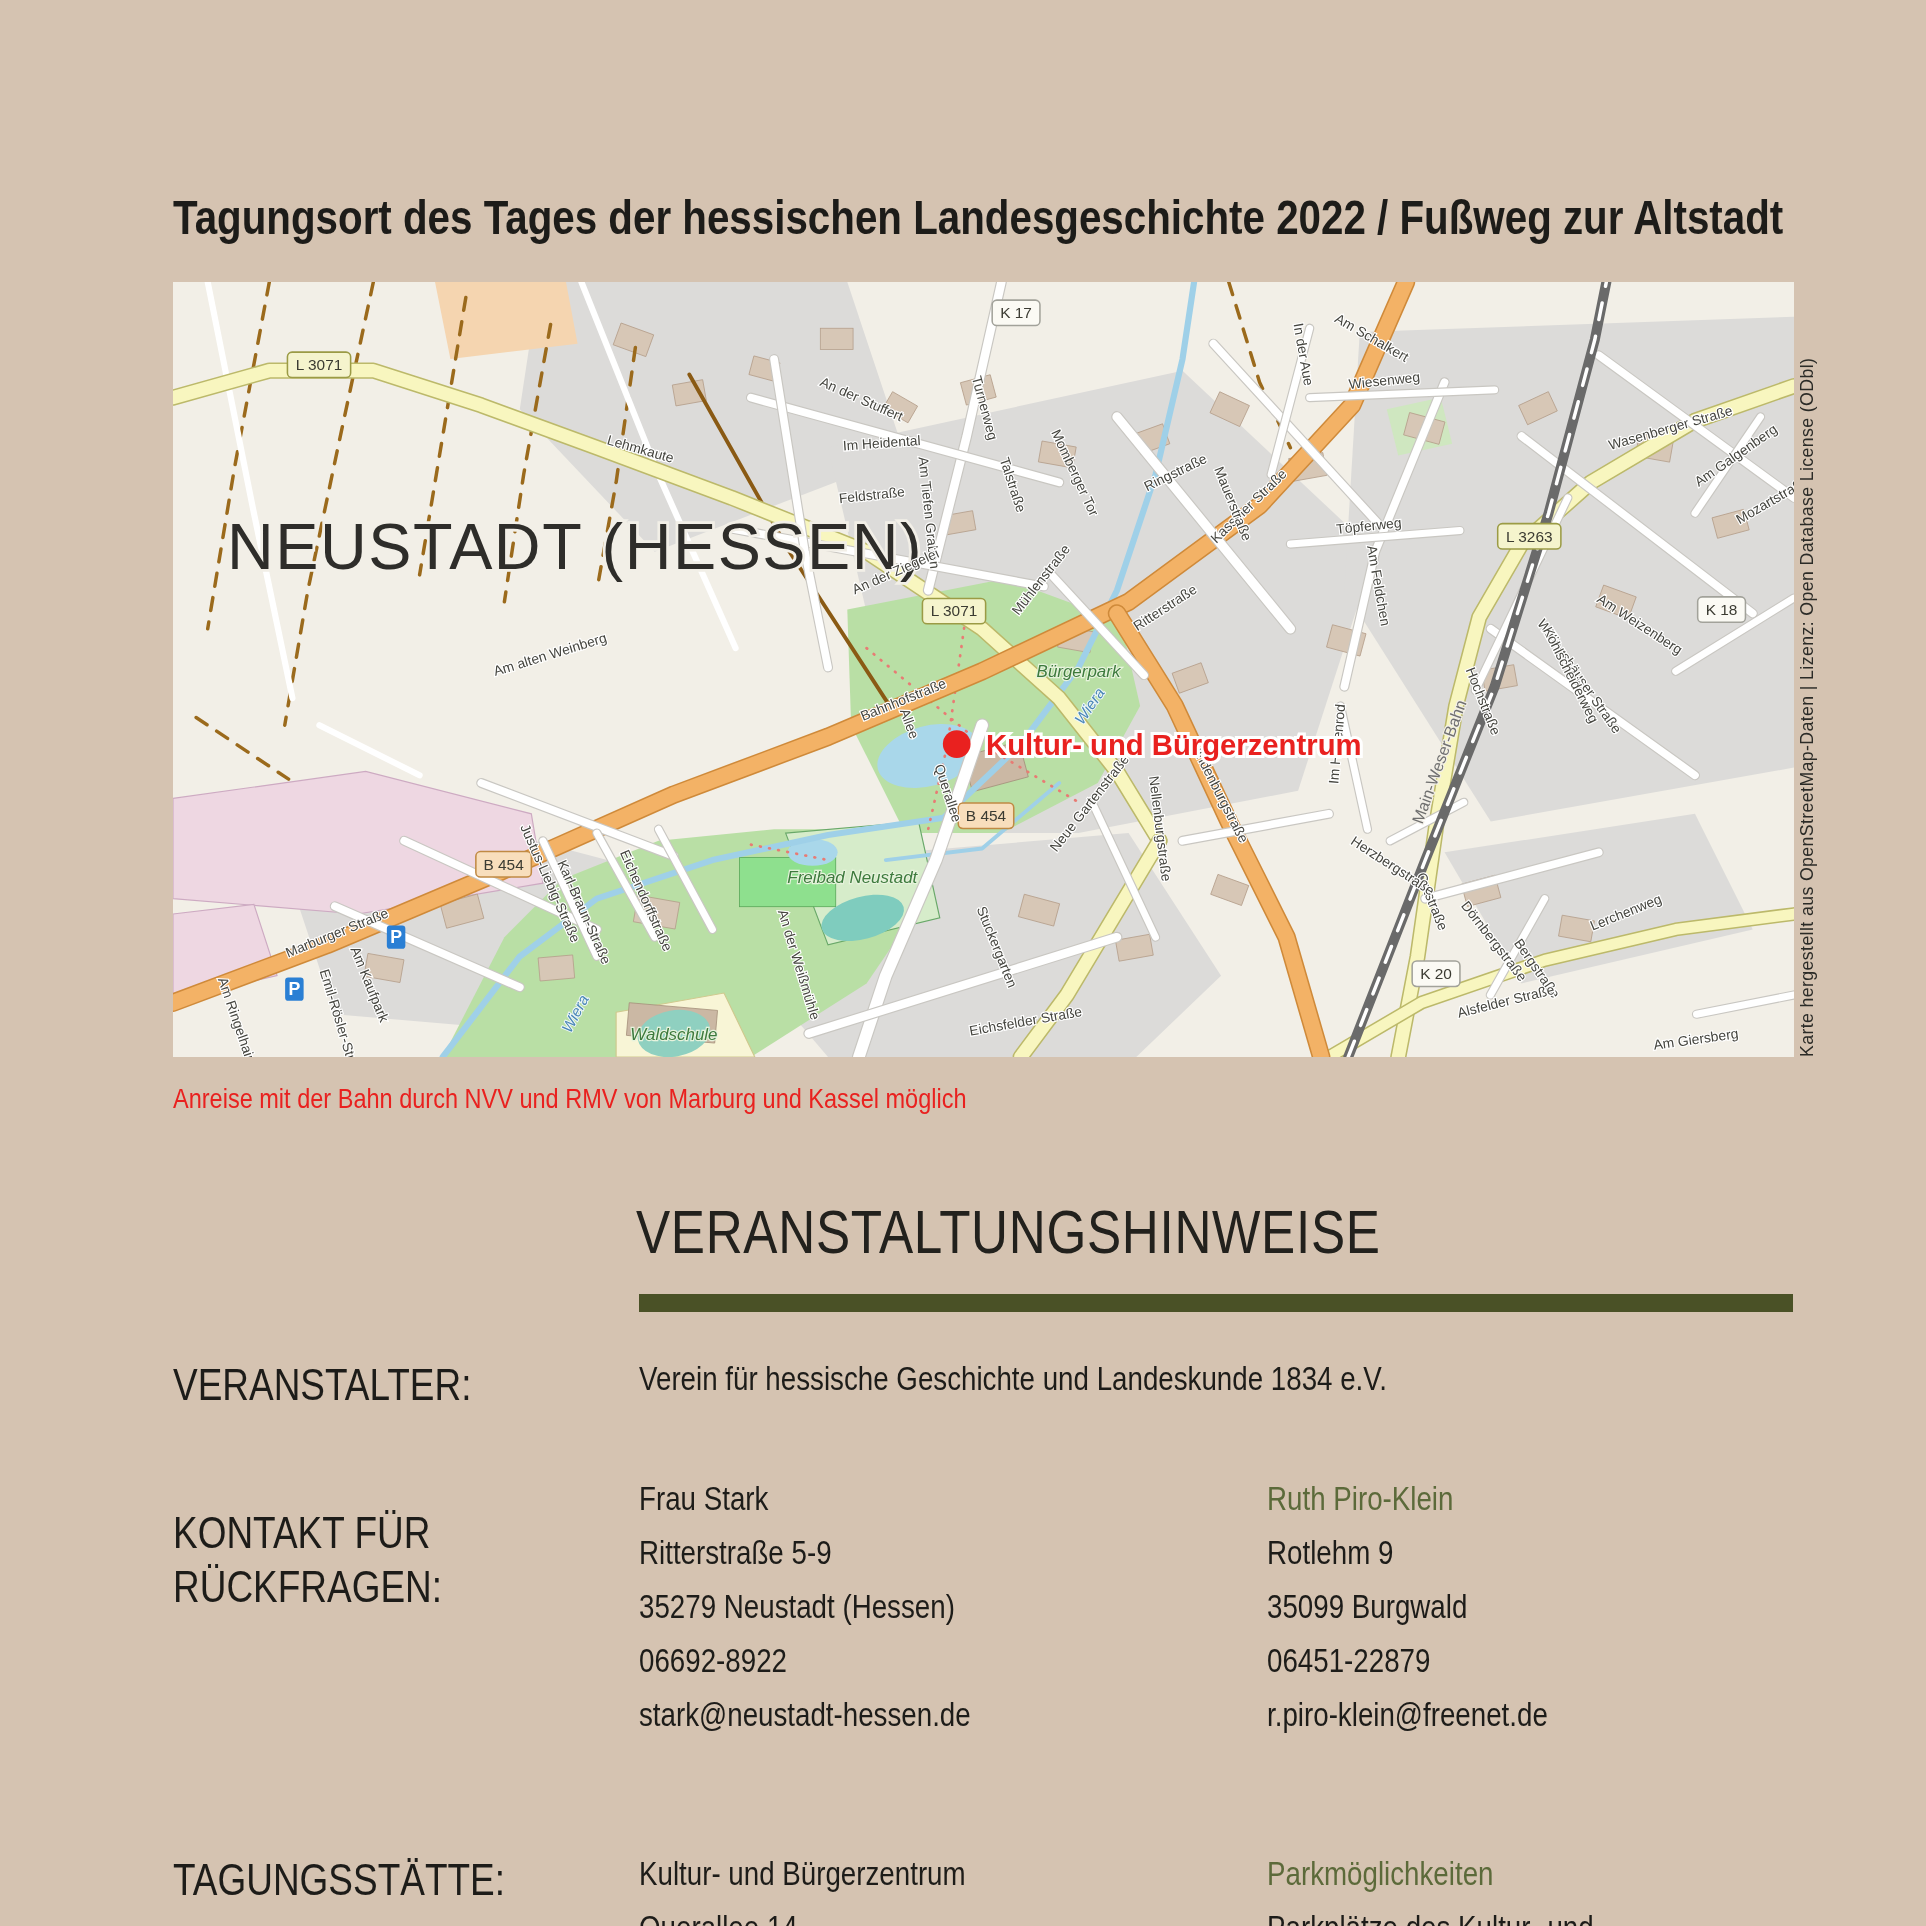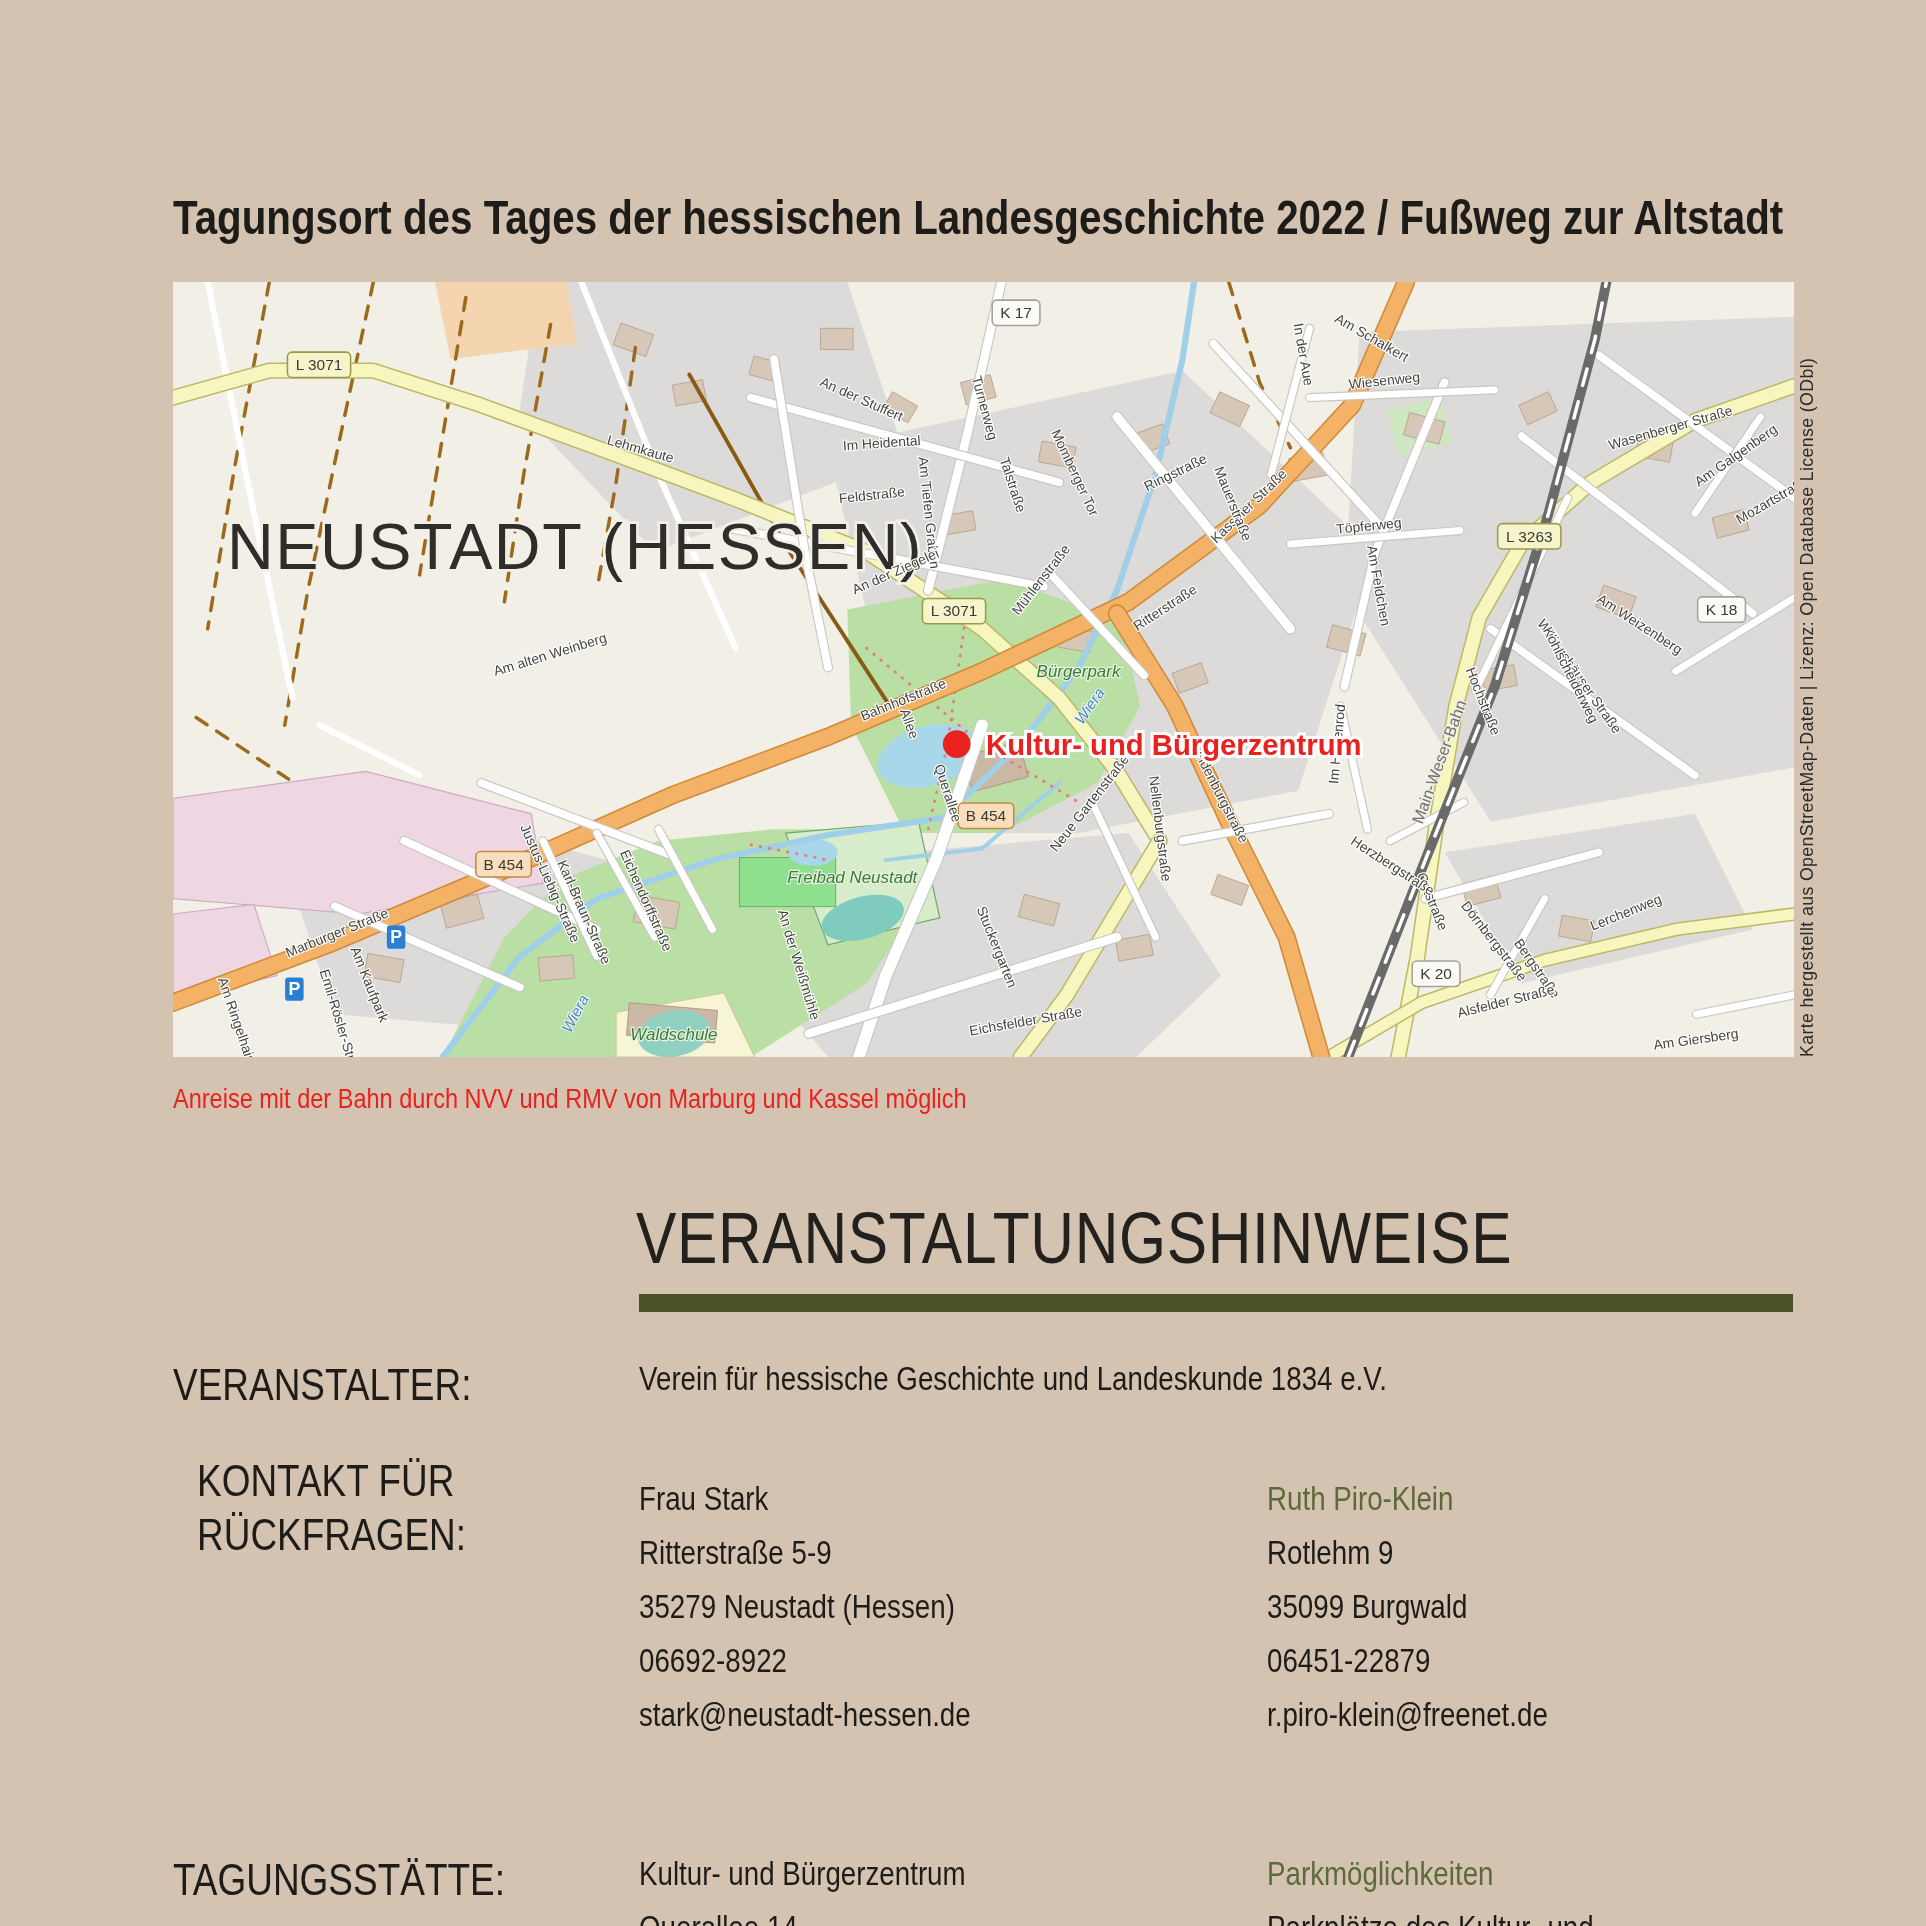--- a/index.html
+++ b/index.html
@@ -5,21 +5,21 @@
   html,body{margin:0;padding:0}
   body{width:1965px;height:2774px;position:relative;overflow:hidden;
        background:#d5c3b1;color:#1d1c19;font-family:"Liberation Sans",sans-serif}
   .cond{display:inline-block;transform:scaleX(.84);transform-origin:0 50%;white-space:nowrap}
   #title{position:absolute;left:173px;top:190px;font-size:48px;font-weight:700}
   #map-wrap{position:absolute;left:173px;top:282px;width:1621px;height:775px;background:#f2efe7}
   #map-svg{width:100%;height:100%;display:block}
   #attrib{position:absolute;left:1797px;top:1057px;width:775px;font-size:17.7px;color:#2b2b27;
           transform:rotate(-90deg);transform-origin:0 0;white-space:nowrap;letter-spacing:0.4px}
   #rednote{position:absolute;left:173px;top:1083px;font-size:28px;color:#e9211f}
-  #vh-title{position:absolute;left:636px;top:1197px;font-size:72px;letter-spacing:0.8px;color:#22211d}
+  #vh-title{position:absolute;left:636px;top:1197px;font-size:61px;letter-spacing:0.8px;color:#22211d}
   #vh-bar{position:absolute;left:639px;top:1294px;width:1154px;height:17.7px;background:#4a5126}
   .lab-line{height:54px;font-size:44px}
   .cell-line{height:54px;font-size:33px}
   .green{color:#5c6a3a}
   .abs{position:absolute}
   
   #map-svg text{font-family:"Liberation Sans",sans-serif}
   .m-street{font-size:36px;fill:#45453f;paint-order:stroke;stroke:#ffffff;stroke-width:6px;text-anchor:middle}
   .m-water{font-size:40px;font-style:italic;fill:#4a87b5;paint-order:stroke;stroke:#eef6fb;stroke-width:5px;text-anchor:middle}
   .m-poi{font-size:44px;font-style:italic;fill:#3d7a3d;paint-order:stroke;stroke:#e7f3dd;stroke-width:6px;text-anchor:middle}
@@ -271,21 +271,21 @@
 <div id="vh-title"><span class="cond">VERANSTALTUNGSHINWEISE</span></div>
 <div id="vh-bar"></div>
 
 <div id="rows">
     <div class="abs" style="left: 173px; top: 1360px;">
       <div class="lab-line"><span class="cond">VERANSTALTER:</span></div>
     </div>
     <div class="abs" style="left: 639px; top: 1360px;">
       <div class="cell-line"><span class="cond">Verein für hessische Geschichte und Landeskunde 1834 e.V.</span></div>
     </div>
-    <div class="abs" style="left: 173px; top: 1456px; margin-left: 24px;">
+    <div class="abs" style="left: 173px; top: 1508px;">
       <div class="lab-line"><span class="cond">KONTAKT FÜR</span></div>
       <div class="lab-line"><span class="cond">RÜCKFRAGEN:</span></div>
     </div>
     <div class="abs" style="left: 639px; top: 1480px;">
       <div class="cell-line"><span class="cond">Frau Stark</span></div>
       <div class="cell-line"><span class="cond">Ritterstraße 5-9</span></div>
       <div class="cell-line"><span class="cond">35279 Neustadt (Hessen)</span></div>
       <div class="cell-line"><span class="cond">06692-8922</span></div>
       <div class="cell-line"><span class="cond">stark@neustadt-hessen.de</span></div>
     </div>

